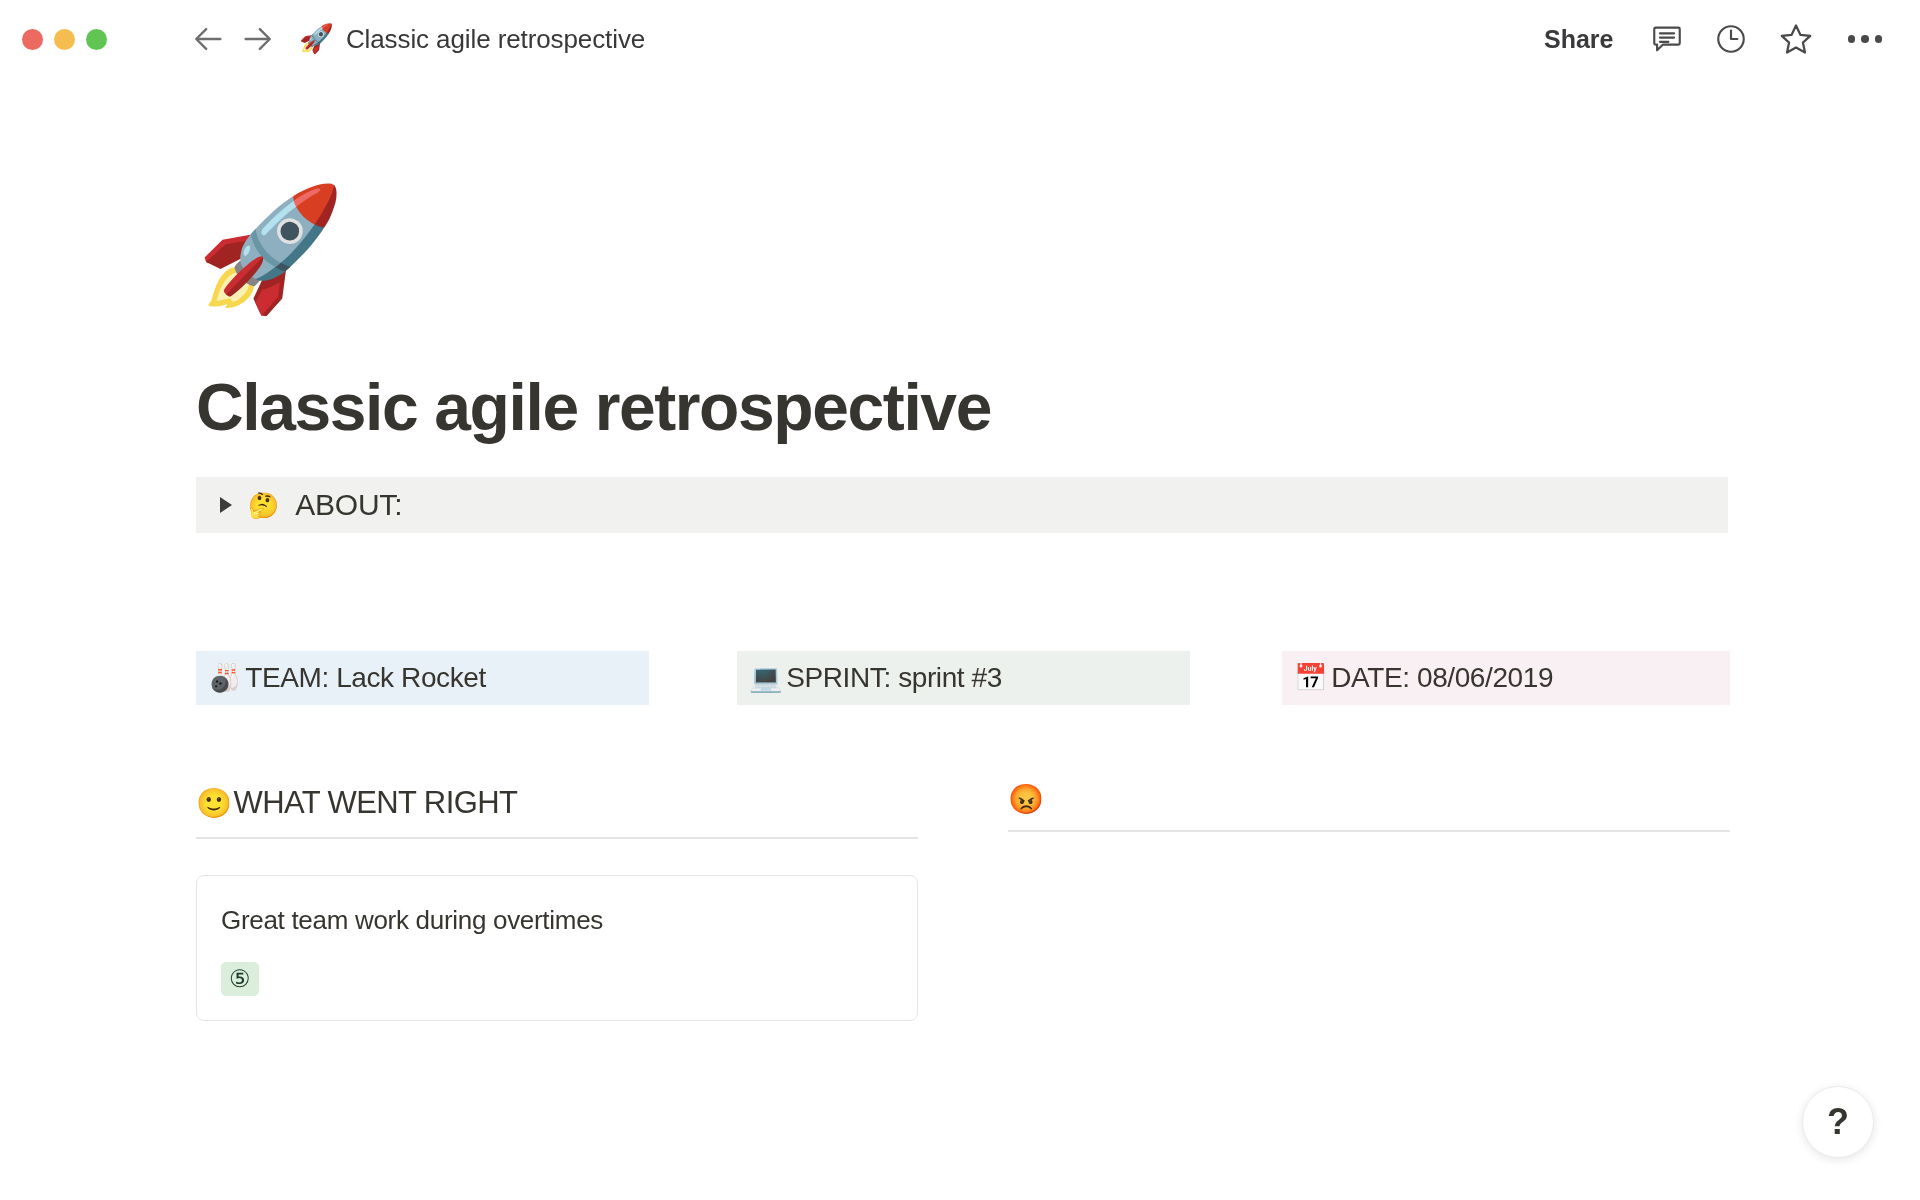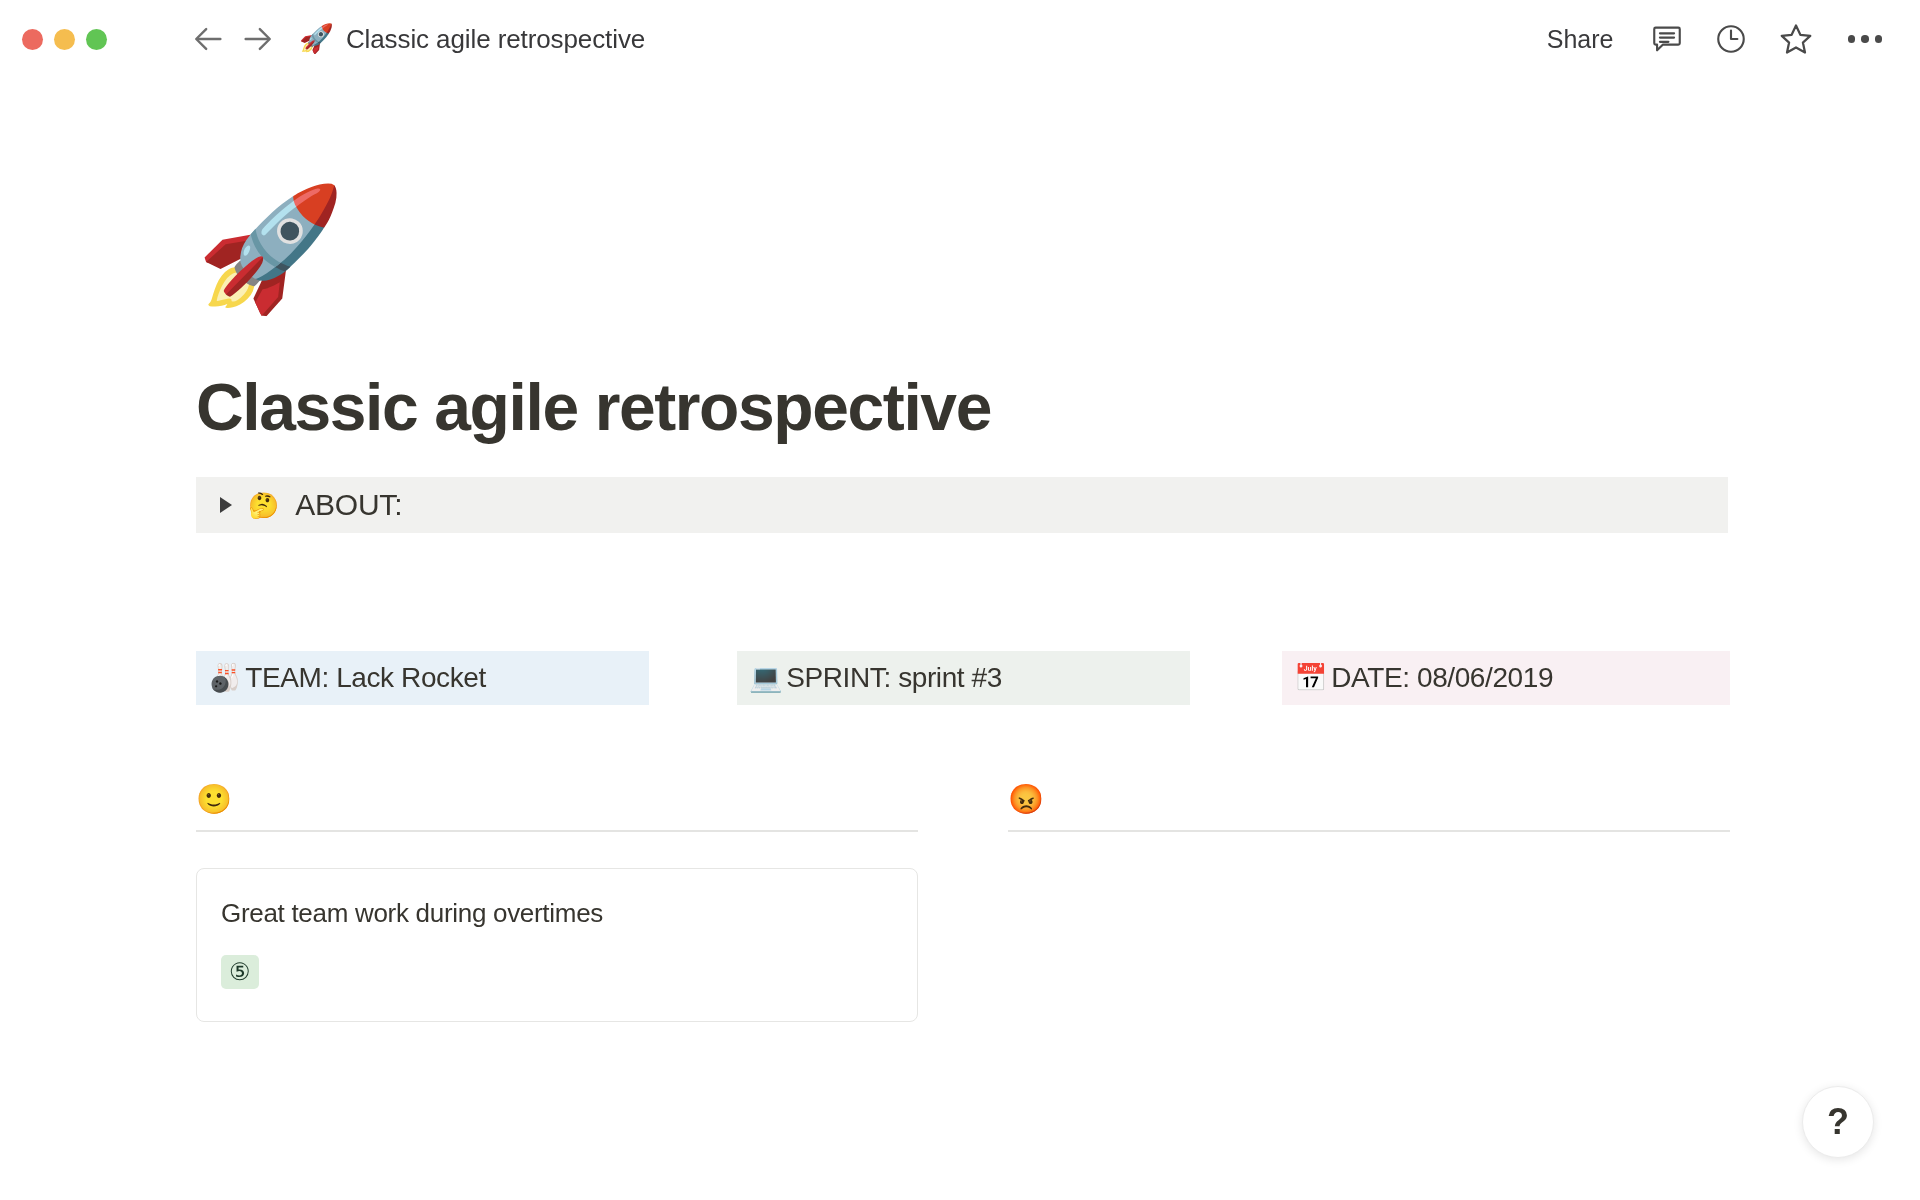--- a/index.html
+++ b/index.html
@@ -61,21 +61,21 @@
   .bc-emoji { font-size:28px; line-height:1; }
   .bc-title {
     font-size:26px;
     color:#38383a;
     letter-spacing:-0.1px;
     white-space:nowrap;
   }
 
   .tb-right {
     margin-left:auto;
-    display:flex; align-items:center; gap:30px;
+    display:flex; align-items:center; gap:30px;font-weight:bold;
   }
   .share-btn {
     font-size:25px; color:#3a3a3c;
     padding:4px 6px; border-radius:4px;
     white-space:nowrap;
   }
   .tb-right svg { display:block; }
 
   .dots-menu { display:flex; gap:6px; align-items:center; padding:8px 4px; }
   .dots-menu i { width:7.5px; height:7.5px; border-radius:50%; background:#4a4a4a; display:block; }
@@ -166,21 +166,21 @@
 
   .col-divider {
     height:1.5px;
     background:#e4e4e2;
     margin-bottom:36px;
   }
 
   .card {
     border:1.6px solid #e6e6e4;
     border-radius:8px;
-    padding:28px 24px 32px 24px;
+    padding:28px 24px 24px 24px;
     min-height:128px;
     background:#ffffff;
   }
   .card-text {
     font-size:26px;
     color:#37352f;
     letter-spacing:-0.3px;
     line-height:1.3;
     margin-bottom:24px;
   }
@@ -309,20 +309,21 @@
         <span>DATE: 08/06/2019</span>
       </div>
 
     </div>
 
     <div class="columns">
 
       <div class="column">
         <div class="col-head">
           <span class="info-emoji">🙂</span>
+          <span>WHAT WENT RIGHT</span>
         </div>
         <div class="col-divider"></div>
         <div class="card">
           <div class="card-text">Great team work during overtimes</div>
           <span class="card-badge badge-green">⑤</span>
         </div>
       </div>
 
       <div class="column">
         <div class="col-head">

